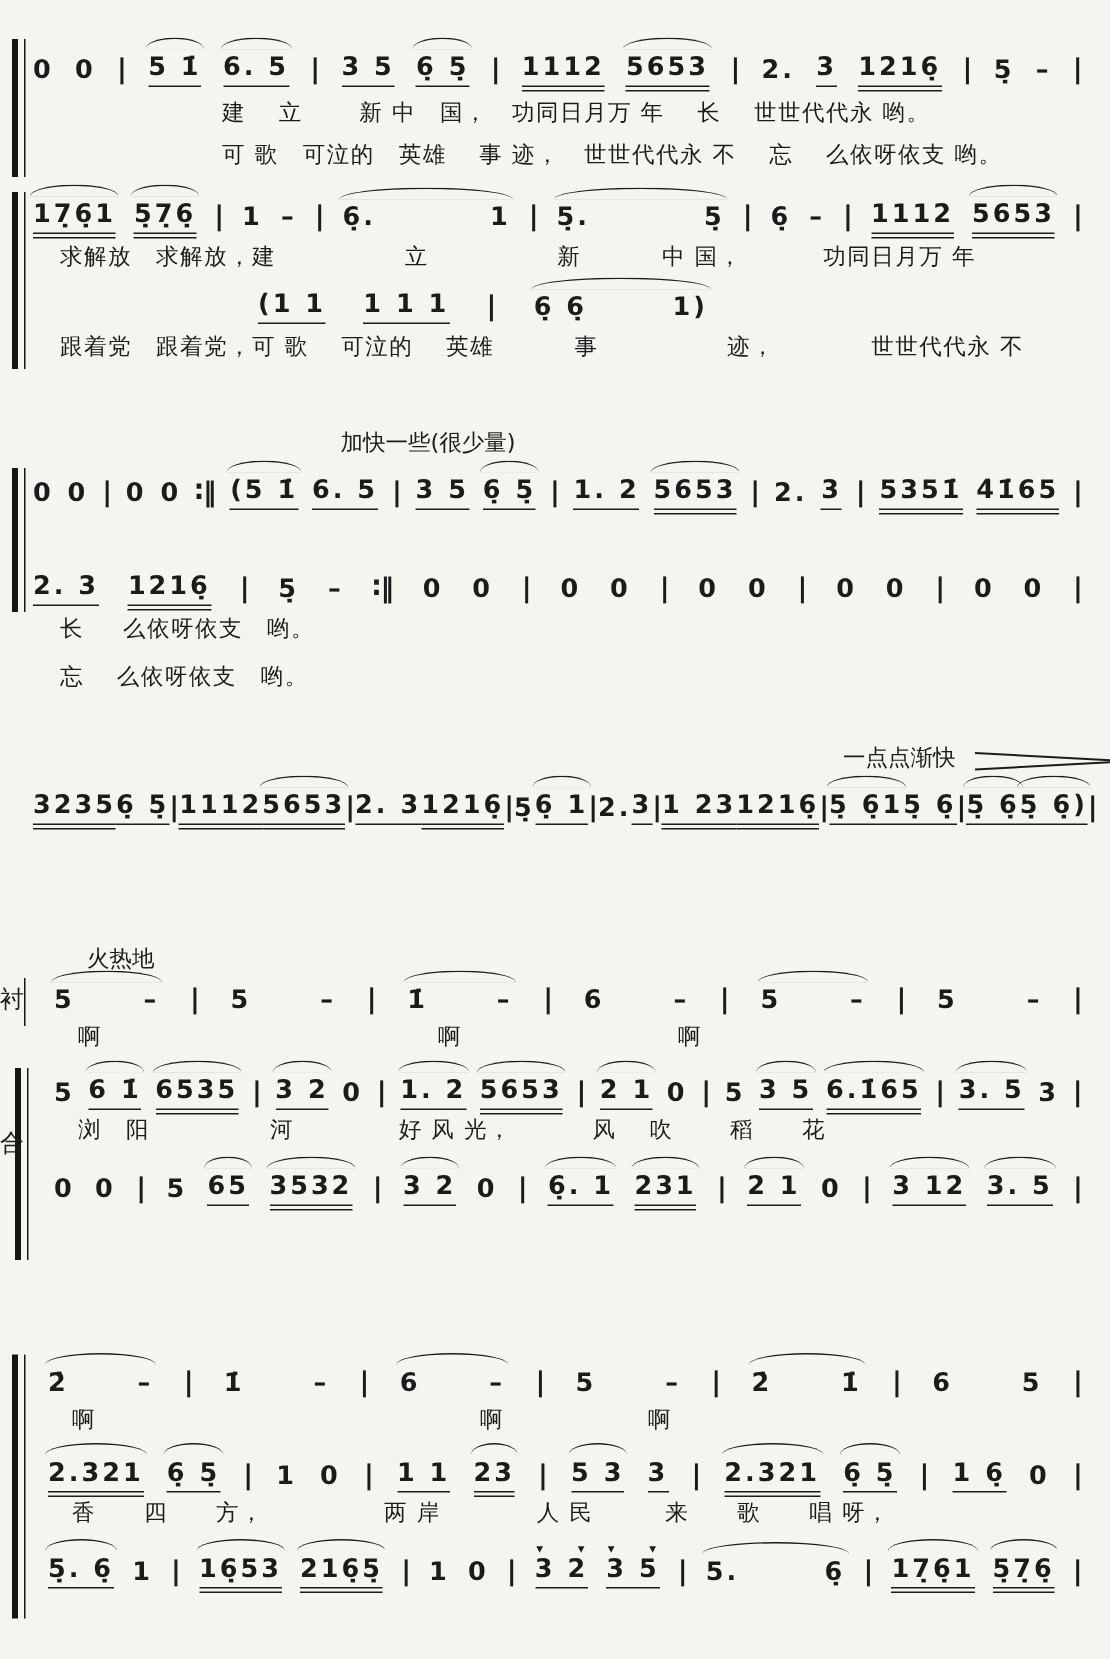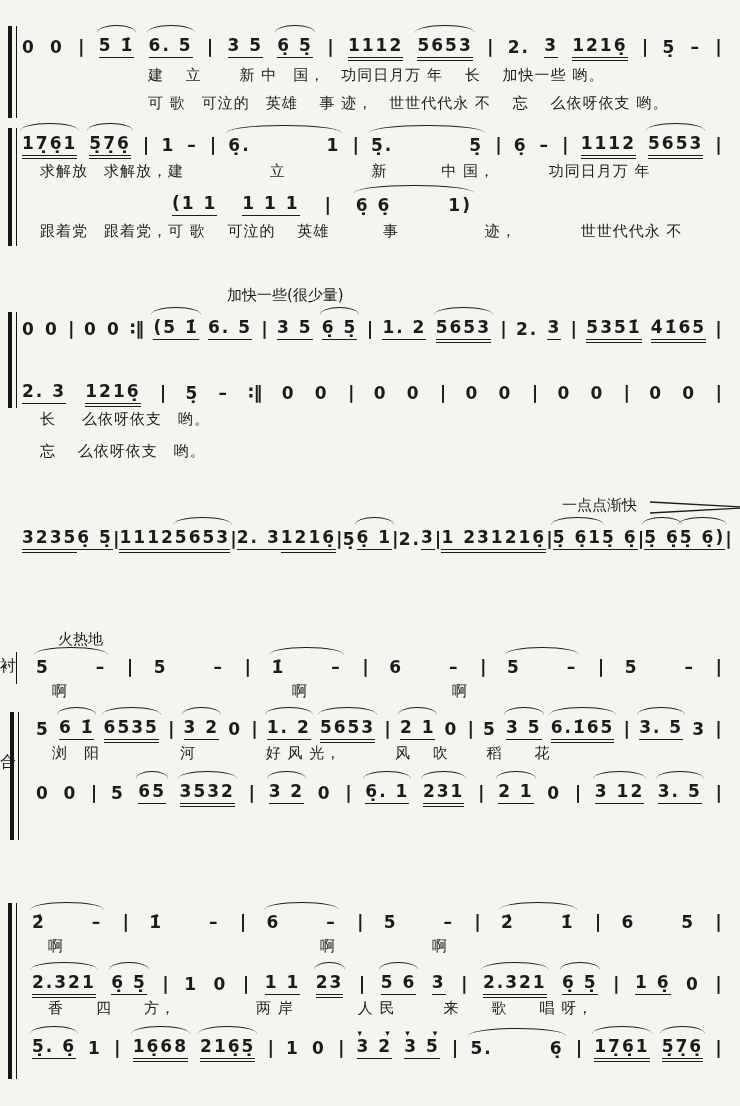--- a/index.html
+++ b/index.html
@@ -53,21 +53,21 @@
         <span class="cell u2"><span class="txt">5653</span><i class="arc"></i></span>
         <span class="bar">|</span>
         <span class="cell"><span class="txt">2.</span></span>
         <span class="cell u1"><span class="txt">3</span></span>
         <span class="cell u2"><span class="txt">1216̣</span></span>
         <span class="bar">|</span>
         <span class="cell"><span class="txt">5̣</span></span>
         <span class="cell"><span class="txt">–</span></span>
         <span class="bar">|</span>
       </div>
-      <div class="line lyric" style="margin-top: 6px; padding-left: 126px;">建　 立　　 新 中　国，　功同日月万 年　 长　 加快一些 哟。</div>
+      <div class="line lyric" style="margin-top: 6px; padding-left: 126px;">建　 立　　 新 中　国，　功同日月万 年　 长　 世世代代永 哟。</div>
       <div class="line lyric" style="margin-top: 6px; padding-left: 126px;">可 歌　可泣的　英雄　 事 迹，　世世代代永 不　 忘　 么依呀依支 哟。</div>
     </div>
     <div class="system" style="top: 118px;">
       <div class="brk double" style="top: 10px; height: 118px; left: -14px;"></div>
       <div class="line music" style="margin-top: 14px;">
         <span class="cell u2"><span class="txt">17̣6̣1</span><i class="arc"></i></span>
         <span class="cell u2"><span class="txt">5̣7̣6̣</span><i class="arc"></i></span>
         <span class="bar">|</span>
         <span class="cell"><span class="txt">1</span></span>
         <span class="cell"><span class="txt">–</span></span>
@@ -263,36 +263,36 @@
       <div class="line music" style="margin-top: 14px; padding-left: 10px;">
         <span class="cell u2"><span class="txt">2.321</span><i class="arc"></i></span>
         <span class="cell u1"><span class="txt">6̣ 5̣</span><i class="arc"></i></span>
         <span class="bar">|</span>
         <span class="cell"><span class="txt">1</span></span>
         <span class="cell"><span class="txt">0</span></span>
         <span class="bar">|</span>
         <span class="cell u1"><span class="txt">1 1</span></span>
         <span class="cell u2"><span class="txt">23</span><i class="arc"></i></span>
         <span class="bar">|</span>
-        <span class="cell u1"><span class="txt">5 6</span><i class="arc"></i></span>
+        <span class="cell u1"><span class="txt">5 3</span><i class="arc"></i></span>
         <span class="cell u1"><span class="txt">3</span></span>
         <span class="bar">|</span>
         <span class="cell u2"><span class="txt">2.321</span><i class="arc"></i></span>
         <span class="cell u1"><span class="txt">6̣ 5̣</span><i class="arc"></i></span>
         <span class="bar">|</span>
         <span class="cell u1"><span class="txt">1 6̣</span></span>
         <span class="cell"><span class="txt">0</span></span>
         <span class="bar">|</span>
       </div>
       <div class="line lyric" style="margin-top: 2px; padding-left: 26px;">香　　四　　方，　　　　　两 岸　　　　人 民　　　来　　歌　　唱 呀，</div>
       <div class="line music" style="margin-top: 16px; padding-left: 10px;">
         <span class="cell u1"><span class="txt">5̣. 6̣</span><i class="arc"></i></span>
         <span class="cell"><span class="txt">1</span></span>
         <span class="bar">|</span>
-        <span class="cell u2"><span class="txt">16̣68</span><i class="arc"></i></span>
+        <span class="cell u2"><span class="txt">16̣53</span><i class="arc"></i></span>
         <span class="cell u2"><span class="txt">216̣5̣</span><i class="arc"></i></span>
         <span class="bar">|</span>
         <span class="cell"><span class="txt">1</span></span>
         <span class="cell"><span class="txt">0</span></span>
         <span class="bar">|</span>
         <span class="cell u1"><span class="txt">3 2</span><i class="acc">▾ ▾</i></span>
         <span class="cell u1"><span class="txt">3 5</span><i class="acc">▾ ▾</i></span>
         <span class="bar">|</span>
         <span class="cell"><span class="txt">5.　　　6̣</span><i class="arc"></i></span>
         <span class="bar">|</span>

